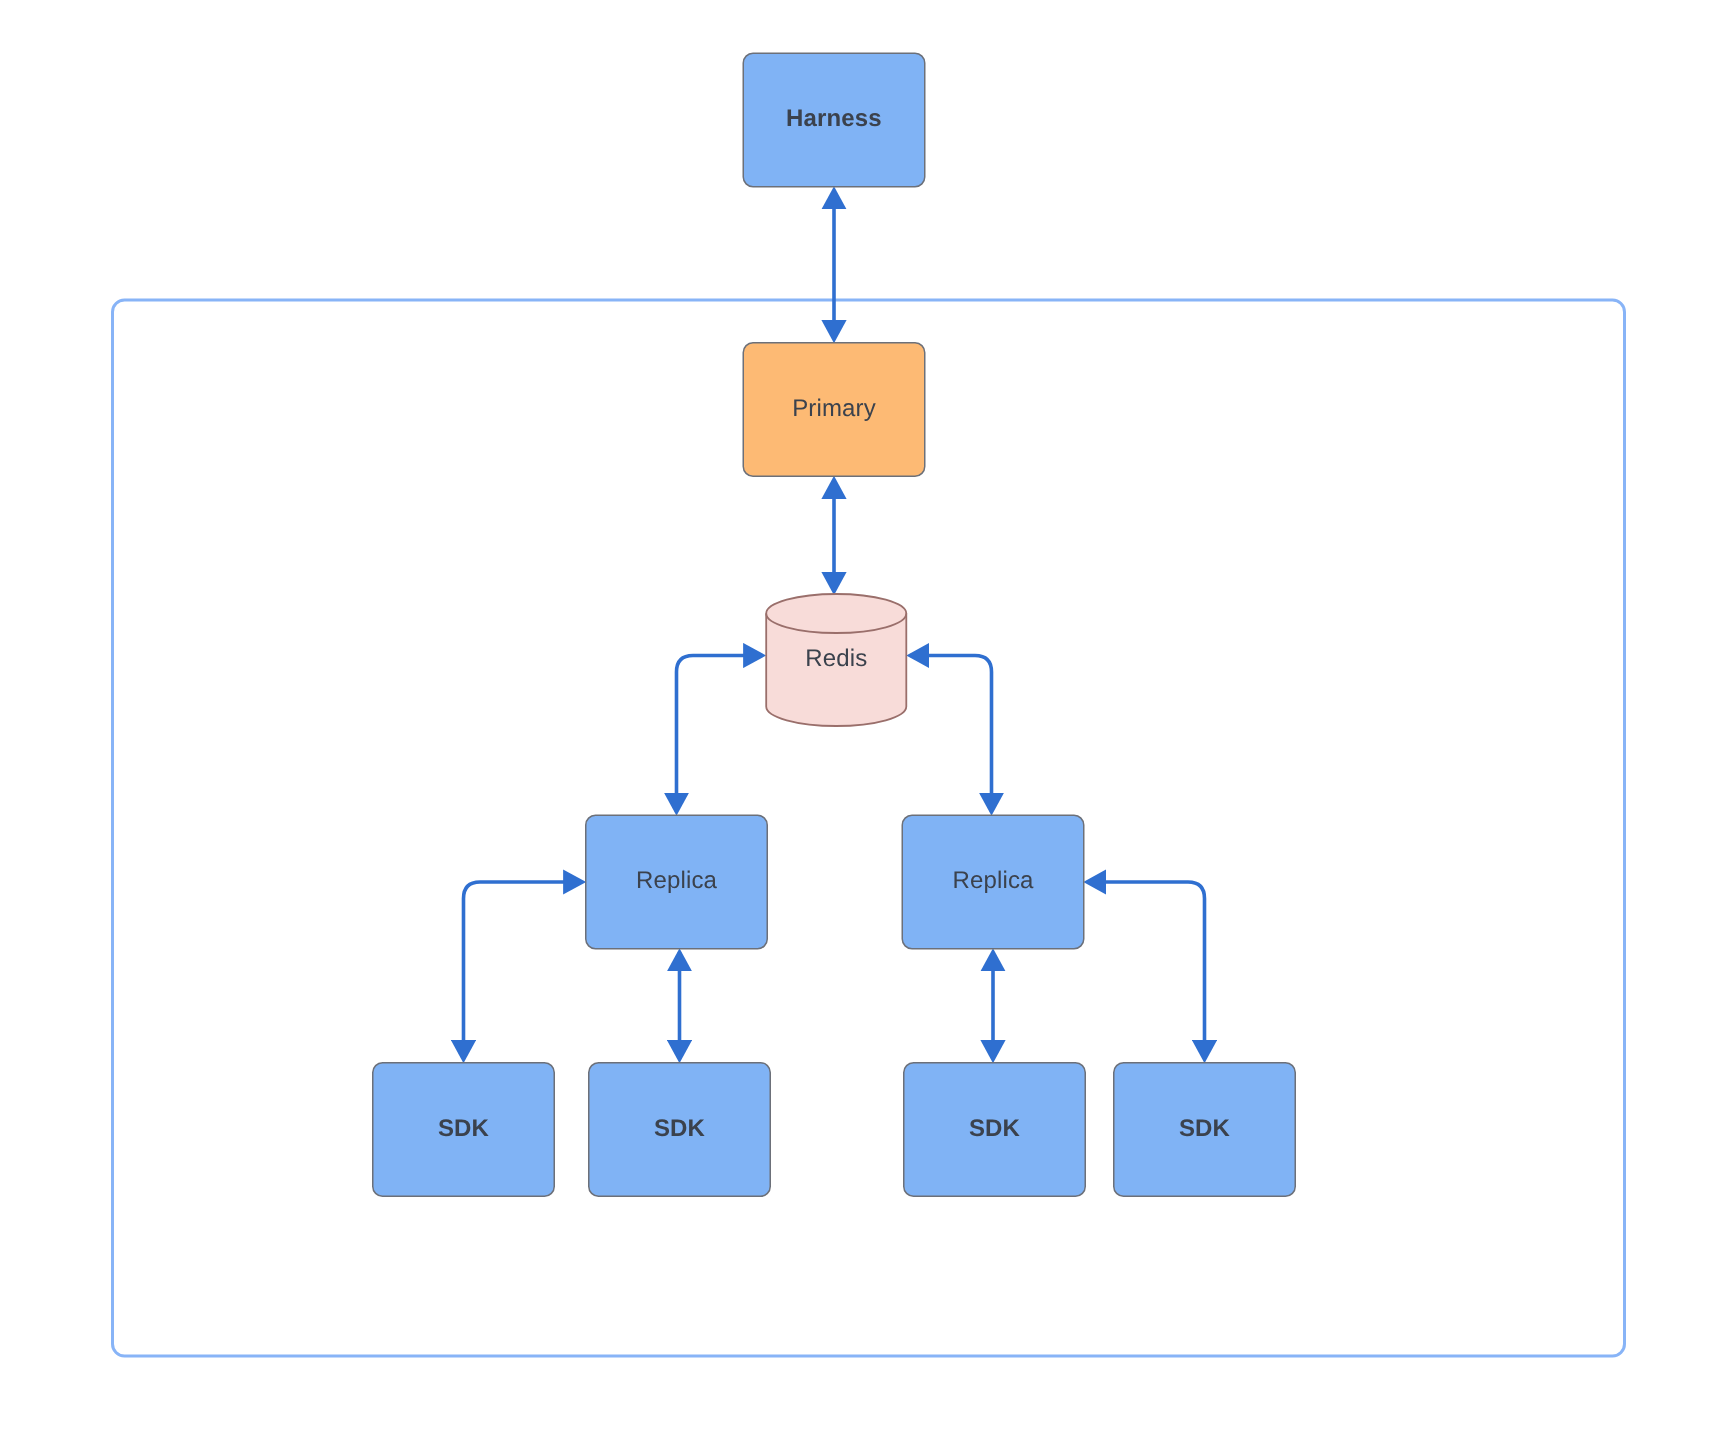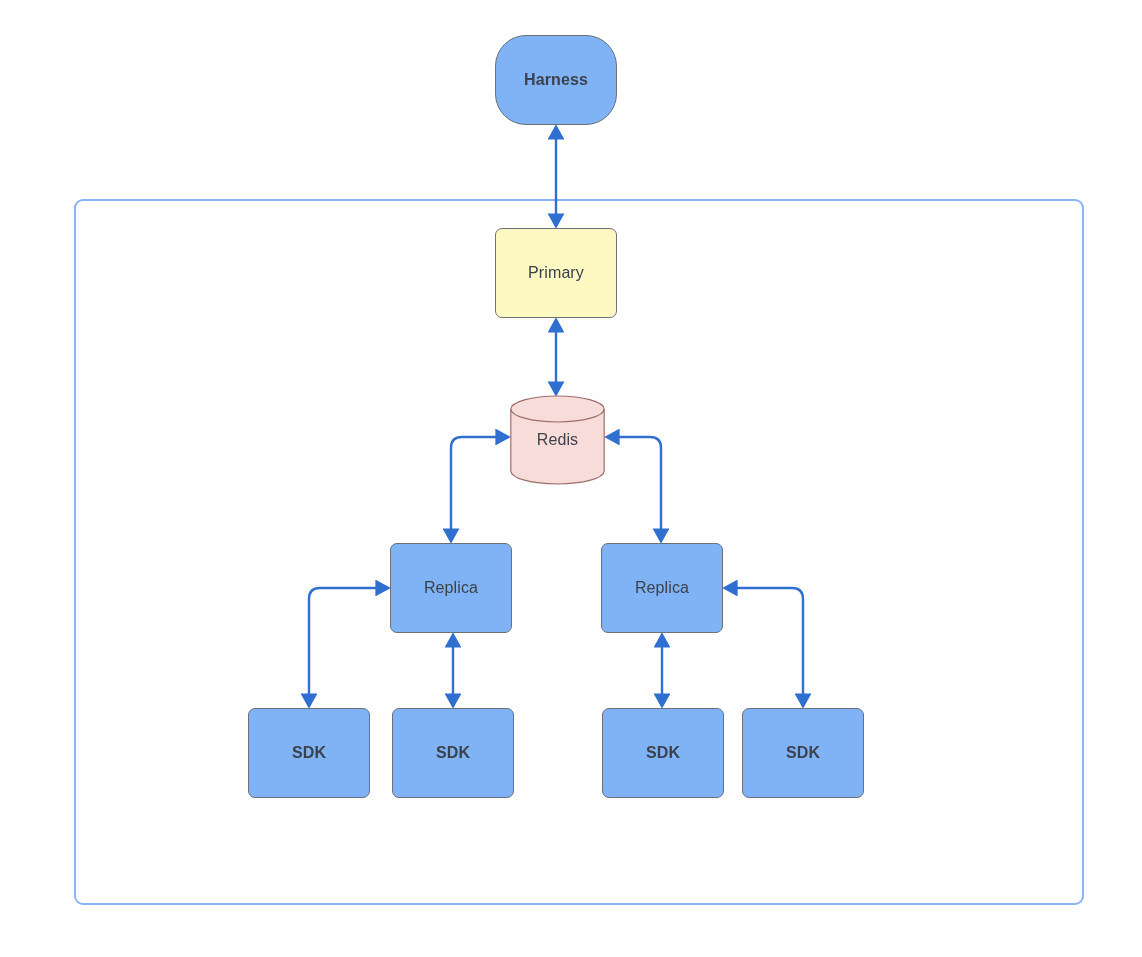--- a/index.html
+++ b/index.html
@@ -106,24 +106,24 @@
         <path d="M 508 437 L 462 437 Q 451 437 451 448 L 451 541" fill="none" stroke="#2f6fd0" stroke-width="2.4" marker-end="url(#arrow-end)" marker-start="url(#arrow-start)"></path>
         <path d="M 607 437 L 650 437 Q 661 437 661 448 L 661 541" fill="none" stroke="#2f6fd0" stroke-width="2.4" marker-end="url(#arrow-end)" marker-start="url(#arrow-start)"></path>
         <path d="M 388 588 L 320 588 Q 309 588 309 599 L 309 706" fill="none" stroke="#2f6fd0" stroke-width="2.4" marker-end="url(#arrow-end)" marker-start="url(#arrow-start)"></path>
         <path d="M 453 635 L 453 706" fill="none" stroke="#2f6fd0" stroke-width="2.4" marker-end="url(#arrow-end)" marker-start="url(#arrow-start)"></path>
         <path d="M 662 635 L 662 706" fill="none" stroke="#2f6fd0" stroke-width="2.4" marker-end="url(#arrow-end)" marker-start="url(#arrow-start)"></path>
         <path d="M 725 588 L 792 588 Q 803 588 803 599 L 803 706" fill="none" stroke="#2f6fd0" stroke-width="2.4" marker-end="url(#arrow-end)" marker-start="url(#arrow-start)"></path>
       </g>
   </svg>
 
   <div id="nodes-layer">
-      <div class="node bold" style="left: 495px; top: 35px; width: 122px; height: 90px; background: rgb(128, 179, 245); border-color: rgb(108, 112, 121); color: rgb(59, 66, 77); border-radius: 31px;">
+      <div class="node bold" style="left: 495px; top: 35px; width: 122px; height: 90px; background: rgb(128, 179, 245); border-color: rgb(108, 112, 121); color: rgb(59, 66, 77);">
         <span>Harness</span>
       </div>
-      <div class="node" style="left: 495px; top: 228px; width: 122px; height: 90px; background: #fef9c3; border-color: rgb(108, 112, 121); color: rgb(59, 66, 77);">
+      <div class="node" style="left: 495px; top: 228px; width: 122px; height: 90px; background: #fdba74; border-color: rgb(108, 112, 121); color: rgb(59, 66, 77);">
         <span>Primary</span>
       </div>
       <div class="cylinder" style="left: 510px; top: 396px; width: 95px; height: 88px;">
         <svg width="95" height="88" viewBox="0 0 95 88">
           <path d="M 0.8 13 A 46.7 13 0 0 1 94.2 13 L 94.2 75 A 46.7 13 0 0 1 0.8 75 Z" fill="#f8dcd9" stroke="#9a6f6b" stroke-width="1.2"></path>
           <path d="M 0.8 13 A 46.7 13 0 0 0 94.2 13" fill="none" stroke="#9a6f6b" stroke-width="1.2"></path>
         </svg>
         <div class="cyl-label" style="color: rgb(59, 66, 77);">Redis</div>
       </div>
       <div class="node" style="left: 390px; top: 543px; width: 122px; height: 90px; background: rgb(128, 179, 245); border-color: rgb(108, 112, 121); color: rgb(59, 66, 77);">

